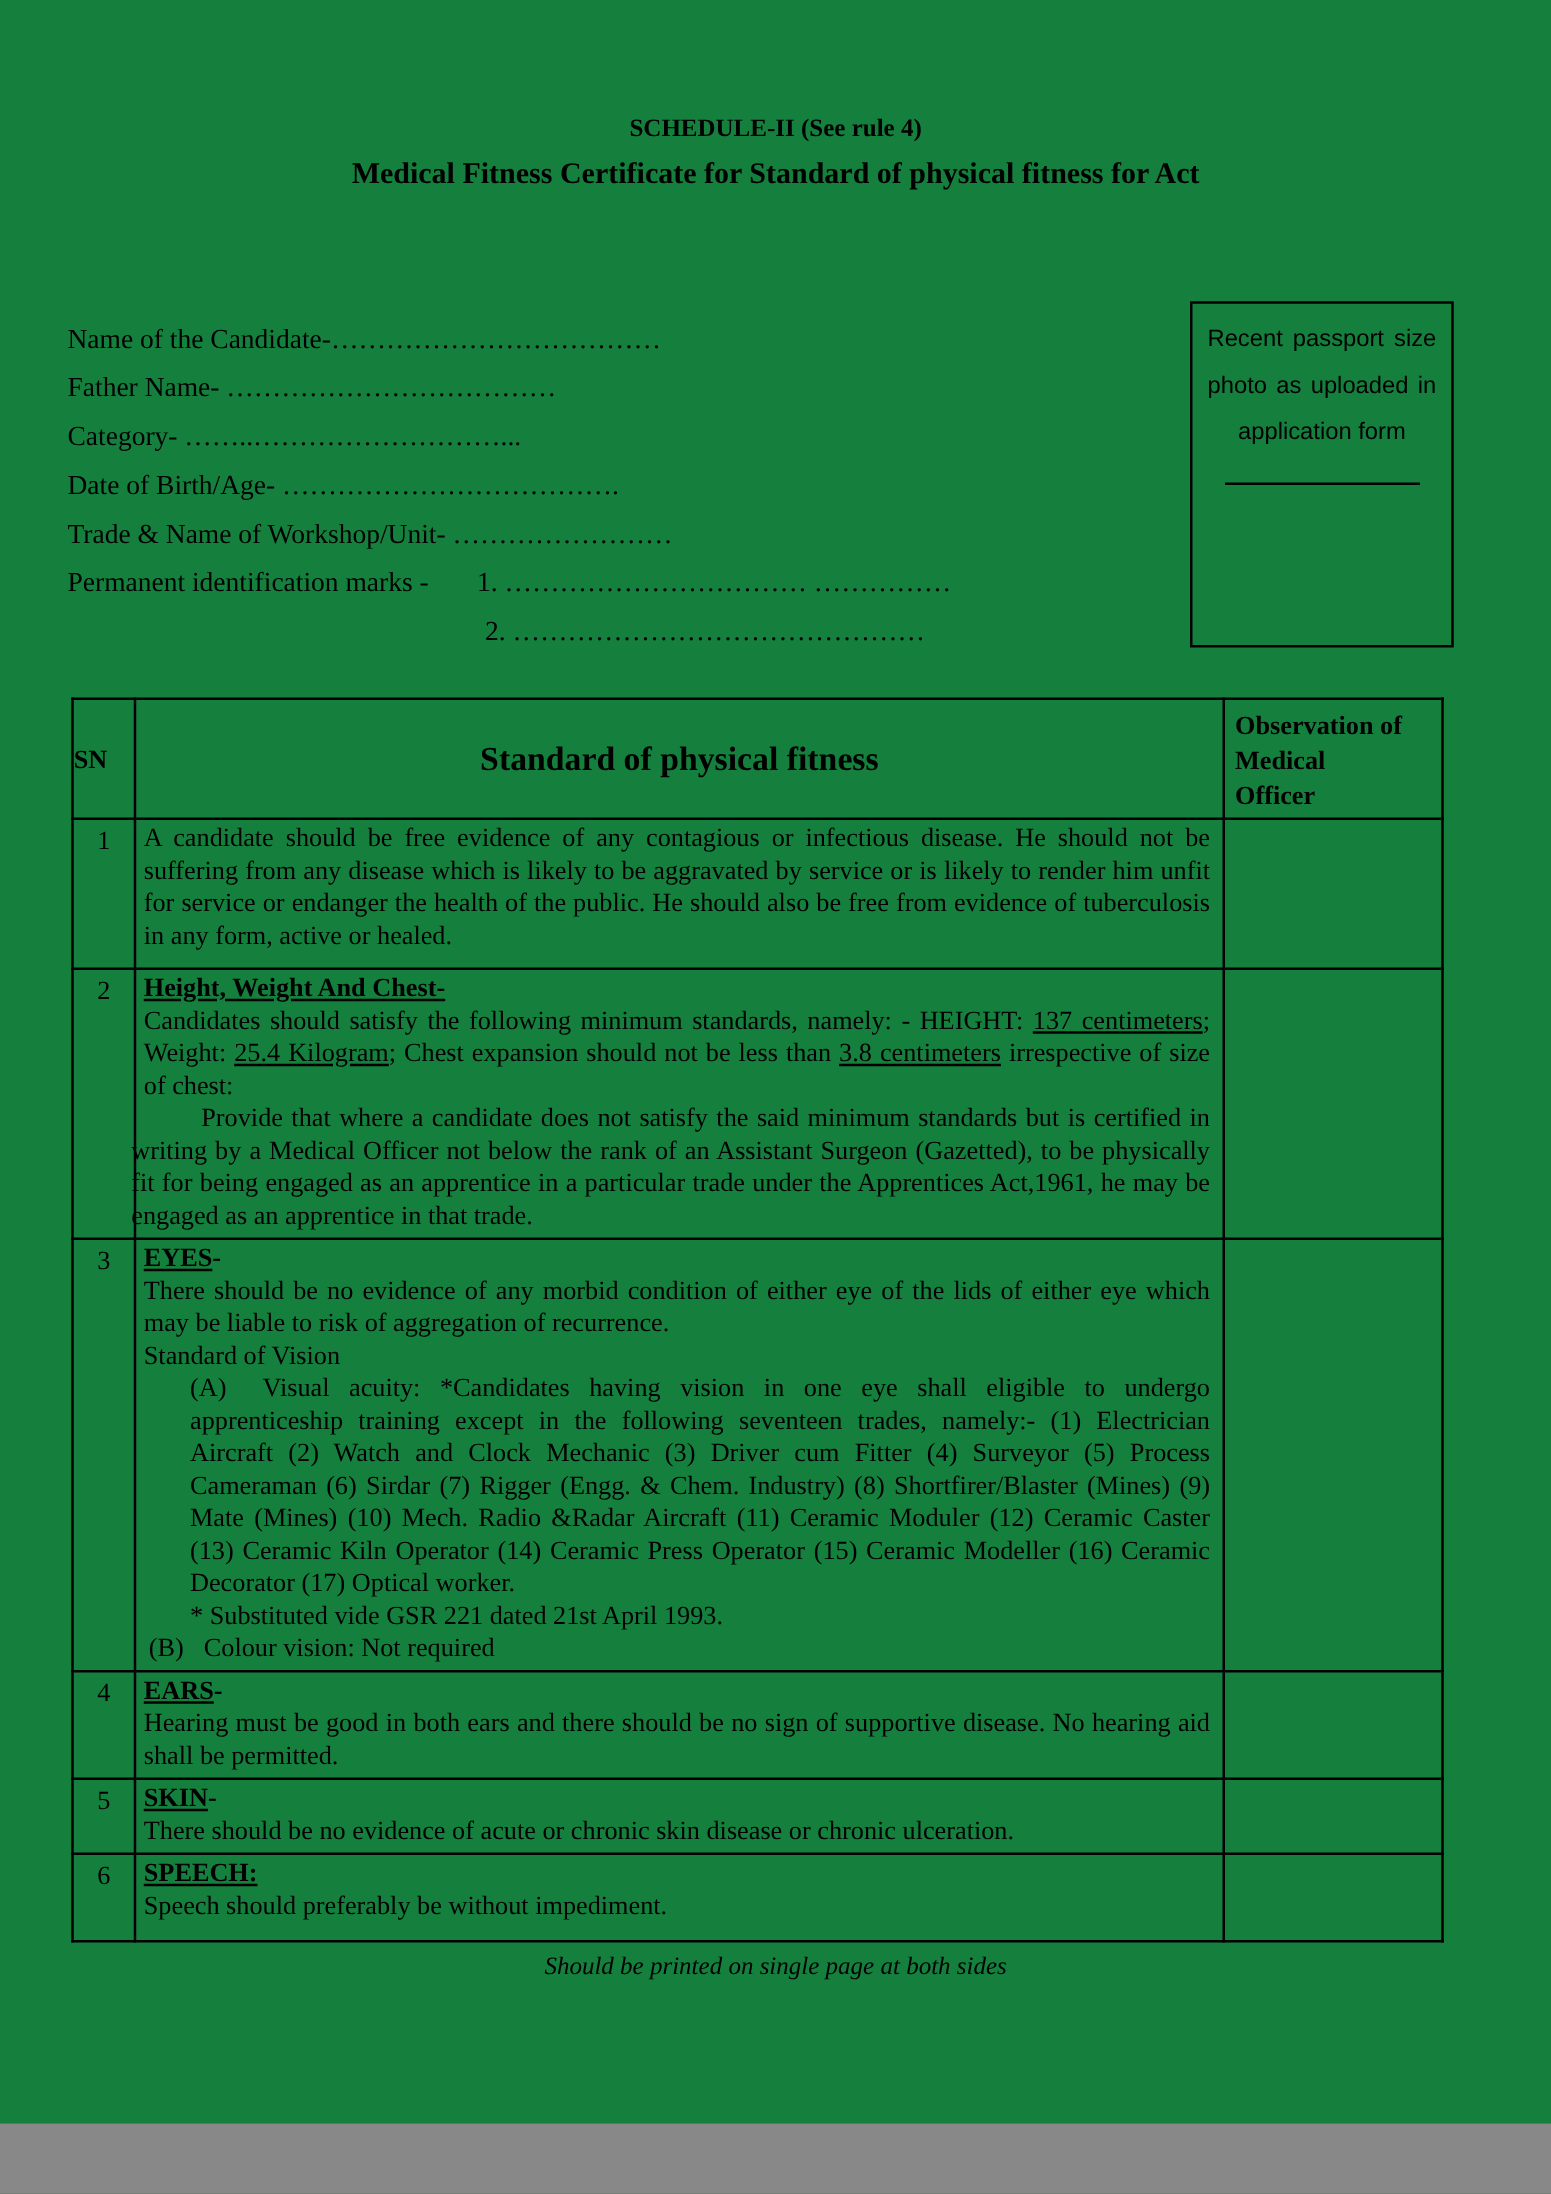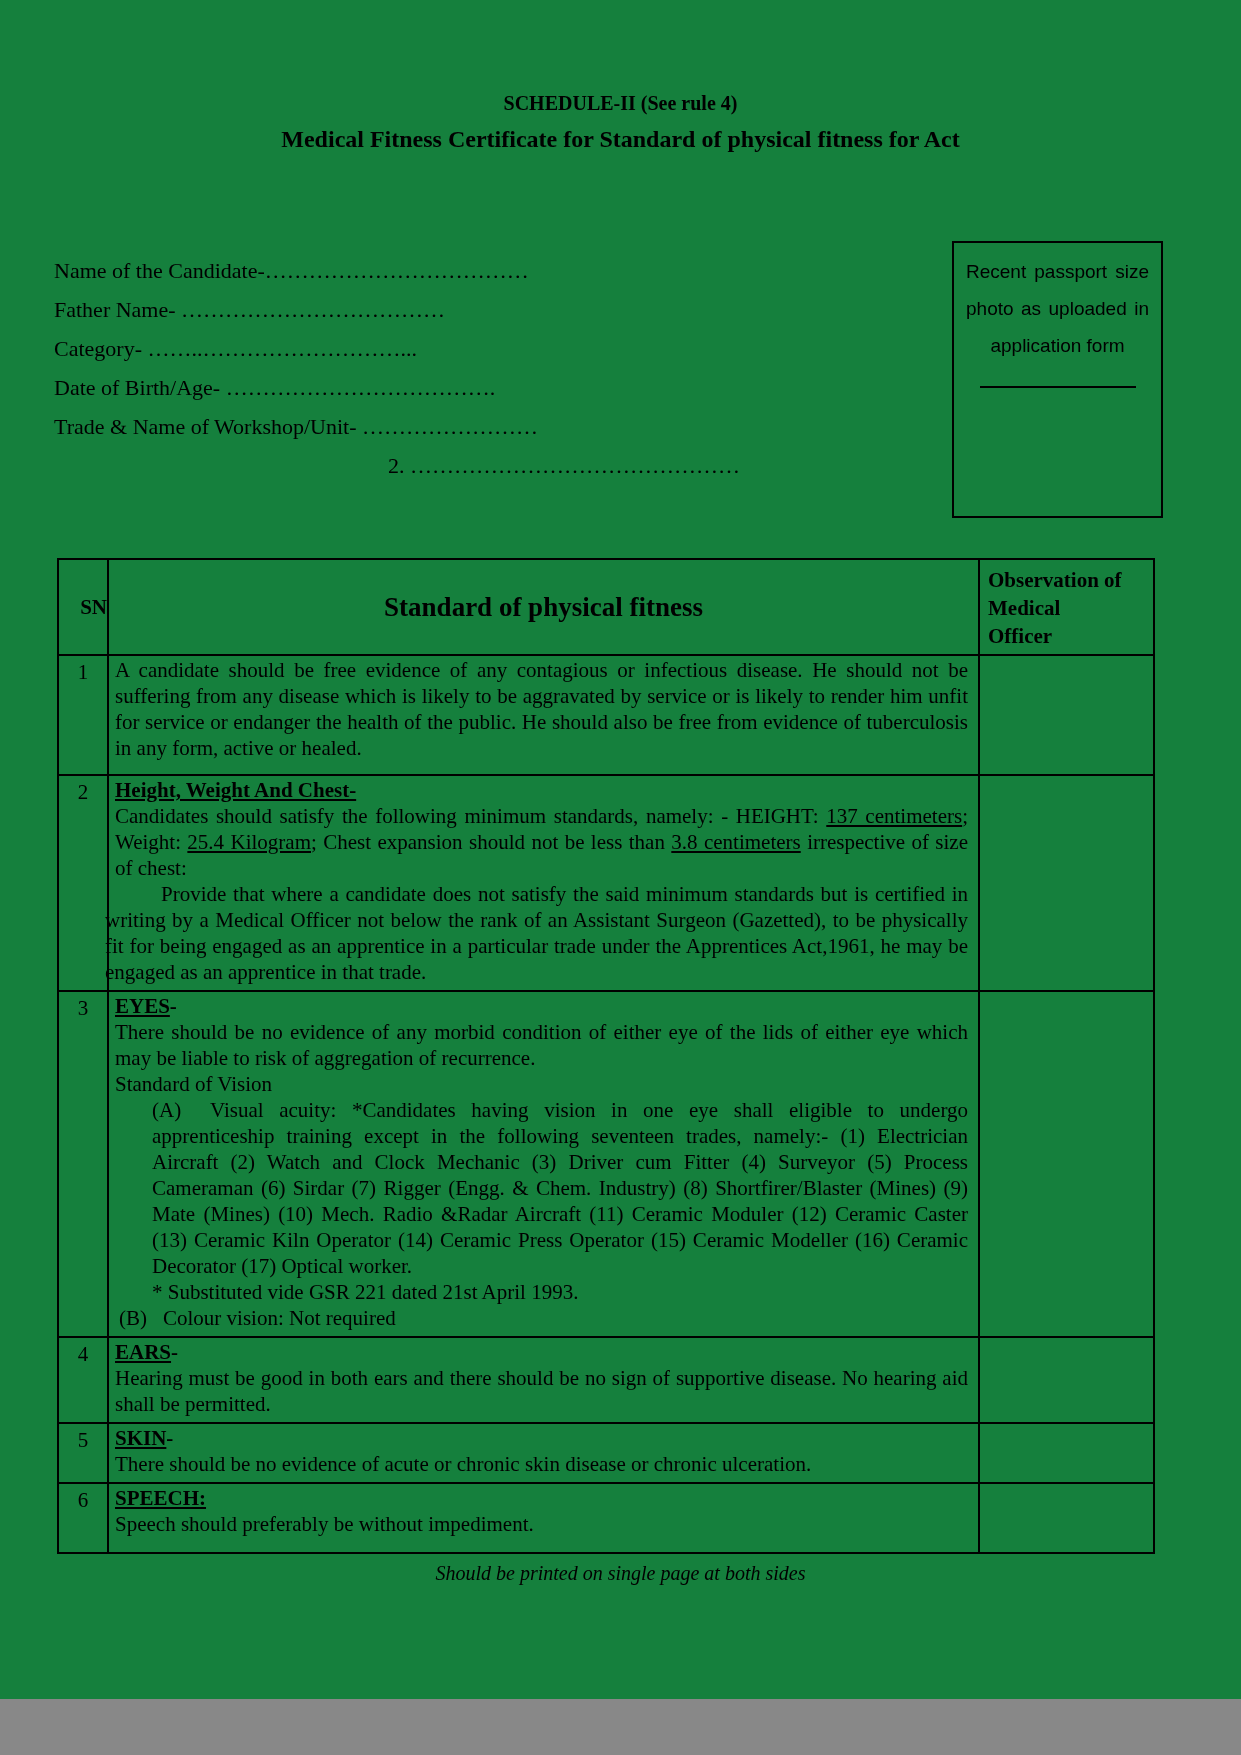--- a/index.html
+++ b/index.html
@@ -42,21 +42,21 @@
   .fitness-table {
     position:absolute; left:57px; top:558px; width:1096px;
     border-collapse:collapse; table-layout:fixed;
     font-size:21px;
   }
   .fitness-table th, .fitness-table td { border:2px solid #000; vertical-align:top; }
   .col-sn  { width:50px; }
   .col-std { width:871px; }
   .col-obs { width:175px; }
 
-  th.sn-h  { vertical-align:middle; text-align:right; font-size:21px; }
+  th.sn-h  { vertical-align:middle; text-align:left; font-size:21px; }
   th.std-h { vertical-align:middle; text-align:center; font-size:27px; }
   th.obs-h { text-align:left; padding:6px 6px 4px 8px; line-height:28px; font-weight:bold; }
   thead tr { height:85px; }
 
   td.sn { text-align:center; padding-top:3px; line-height:26px; }
   td.std { padding:1px 10px 5px 6px; line-height:26px; }
   td.obs {}
 
   .r1 { height:120px; } .r2 { height:210px; } .r3 { height:329px; }
   .r4 { height:78px; }  .r5 { height:53px; }  .r6 { height:70px; }
@@ -87,20 +87,24 @@
     <div class="schedule-line">SCHEDULE-II (See rule 4)</div>
     <div class="title-line">Medical Fitness Certificate for Standard of physical fitness for Act</div>
   </header>
 
   <section class="fields">
     <div class="fline">Name of the Candidate-………………………………</div>
     <div class="fline">Father Name- ………………………………</div>
     <div class="fline">Category- ……..………………………...</div>
     <div class="fline">Date of Birth/Age- ……………………………….</div>
     <div class="fline">Trade &amp; Name of Workshop/Unit- ……………………</div>
+    <div class="fline">
+      <span class="pim-label">Permanent identification marks -</span>
+      <span class="pim-first">1. …………………………… ……………</span>
+    </div>
     <div class="fline pim2">2. ………………………………………</div>
   </section>
 
   <aside class="photobox">
     <div class="pb-top">Recent passport size photo as uploaded in application form</div>
     <div class="pb-divider"></div>
   </aside>
 
   <table class="fitness-table">
     <colgroup>

